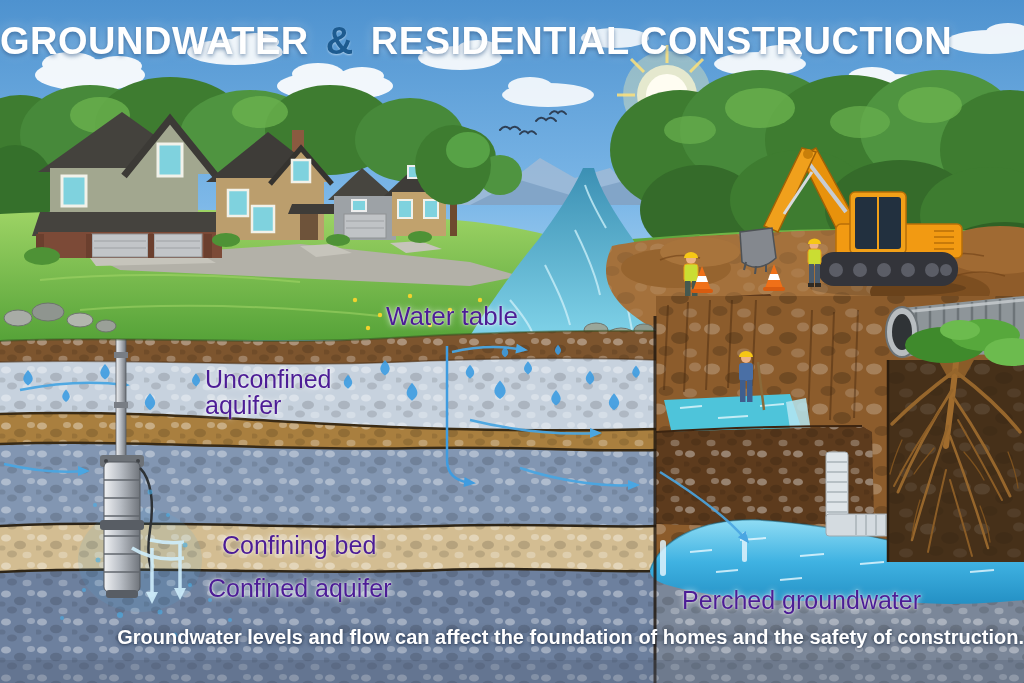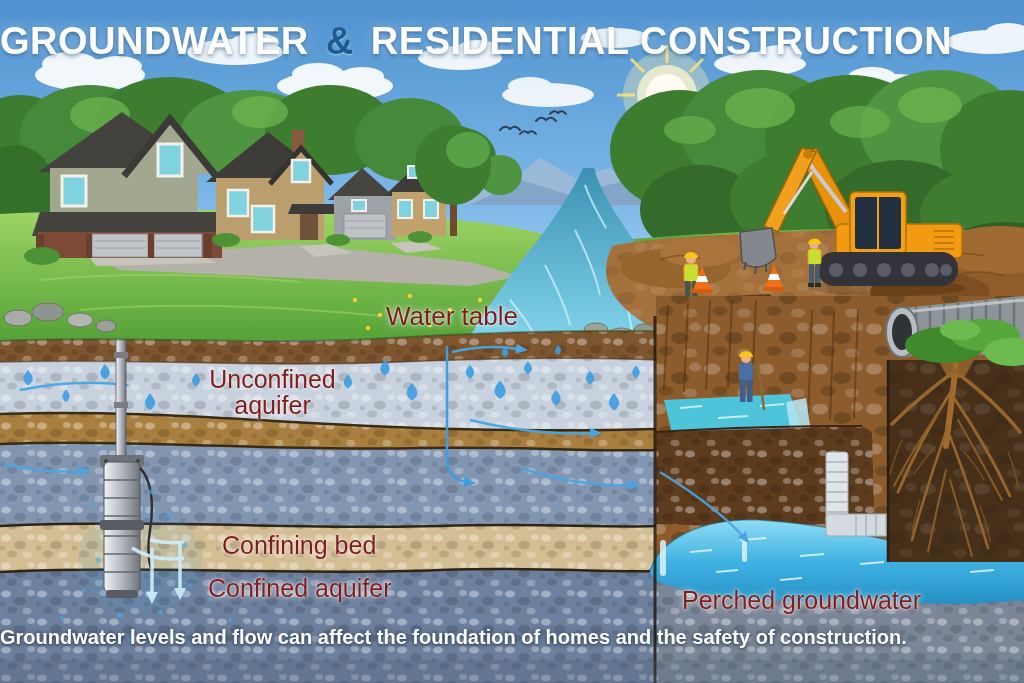--- a/index.html
+++ b/index.html
@@ -4,29 +4,29 @@
 <style>
   html,body{margin:0;padding:0;background:#222;}
   .stage{position:relative;width:1024px;height:683px;overflow:hidden;
          font-family:"Liberation Sans",sans-serif;background:#7db8e8;}
   .stage svg{position:absolute;left:0;top:0;}
   .overlay{position:absolute;z-index:5;}
   .title{left:0;top:20px;width:1024px;text-align:left;
          font-size:38px;font-weight:bold;letter-spacing:.5px;color:#fff;
          text-shadow:0 2px 4px rgba(25,70,120,.55),0 0 12px rgba(255,255,255,.35);}
   .title .amp{color:#1d5b90;text-shadow:0 1px 2px rgba(255,255,255,.5);padding:0 6px;}
-  .lbl{position:absolute;color:#7f1d1d;font-size:25px;line-height:1.05;
+  .lbl{position:absolute;color:#4c1d95;font-size:25px;line-height:1.05;
        text-shadow:0 0 6px rgba(255,255,255,.85),0 0 2px rgba(255,255,255,.9);white-space:nowrap;}
   .lbl-water-table{left:386px;top:303px;font-size:26px;}
-  .lbl-unconfined{left:205px;top:366px;width:135px;text-align:center;white-space:normal;}
+  .lbl-unconfined{left:205px;top:366px;width:135px;text-align:left;white-space:normal;}
   .lbl-confining{left:222px;top:478px;}
   .lbl-confined-bed{left:222px;top:532px;}
   .lbl-confined-aquifer{left:208px;top:575px;}
   .lbl-perched{left:682px;top:587px;}
-  .caption{left:0;top:626px;width:1024px;text-align:left;color:#fff;
+  .caption{left:0;top:626px;width:1024px;text-align:right;color:#fff;
            font-size:20px;font-weight:bold;
            text-shadow:0 1px 3px rgba(10,25,50,.65),0 0 8px rgba(10,25,50,.35);}
 </style>
 </head>
 <body>
 
 <div class="stage">
 
 <svg width="1024" height="683" viewBox="0 0 1024 683">
 <defs>

